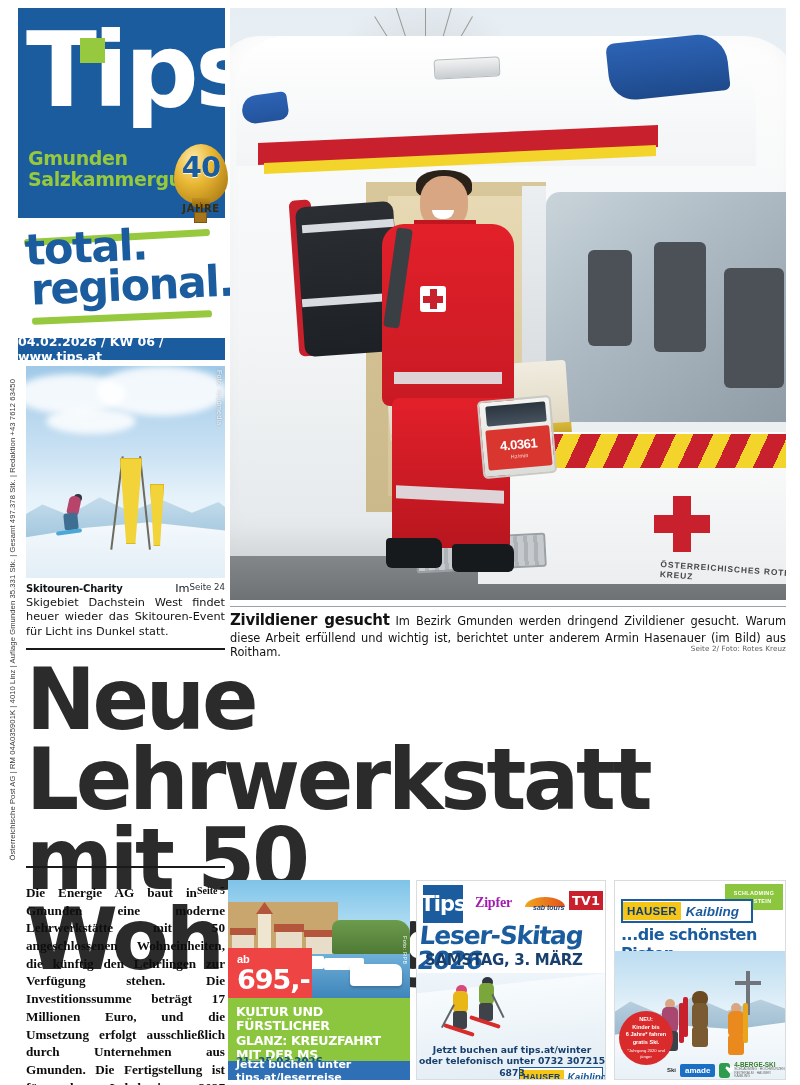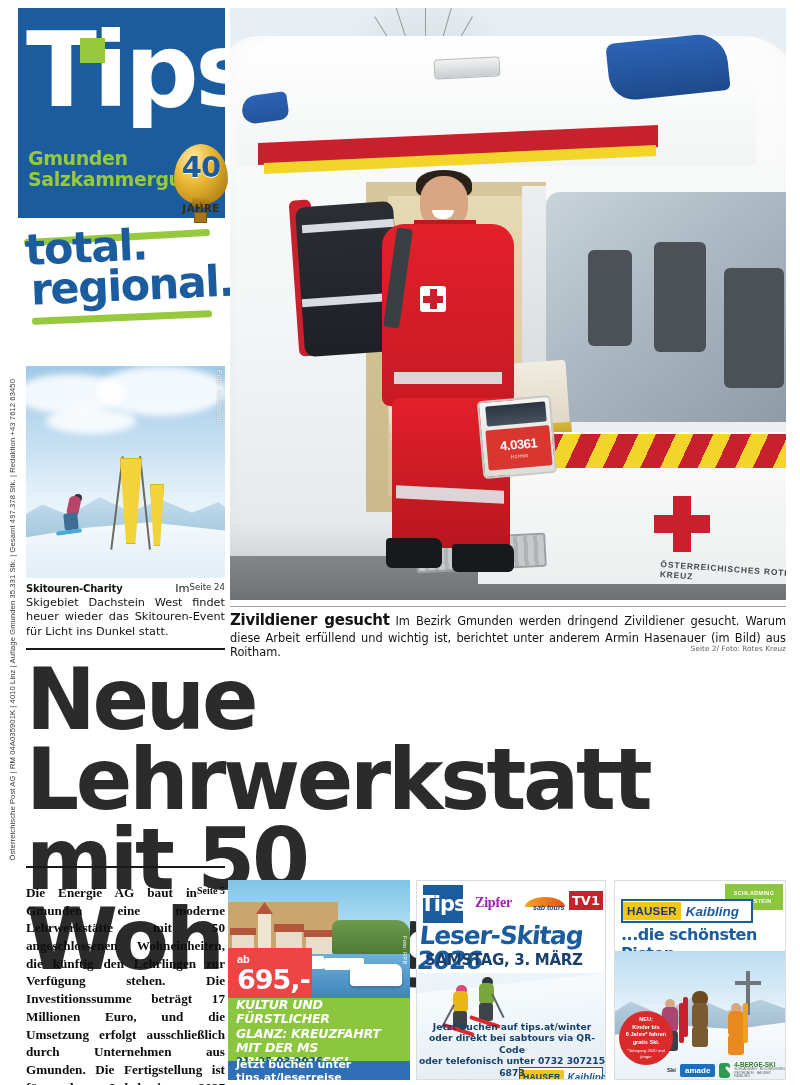--- a/index.html
+++ b/index.html
@@ -512,22 +512,21 @@
     padding-left: 9px;
   }
   .cr-ab { font-size: 11px; color: #ffffff; font-weight: bold; line-height: 1; }
   .cr-price {
     font-size: 27px; color: #ffffff; font-weight: bold;
     line-height: 1; letter-spacing: -1px; margin-top: 1px;
     font-family: "DejaVu Sans", sans-serif;
   }
   .cr-body {
     position: absolute; left: 0; top: 118px; width: 182px; height: 58px;
-    padding: 0 8px 0 8px;
-    font-style: italic;
+    padding: 7px 8px 0 8px;
   }
   .cr-title {
     font-size: 12.6px; font-weight: bold; color: #ffffff;
     line-height: 1.14; letter-spacing: -.3px;
     font-family: "DejaVu Sans", sans-serif;
   }
   .cr-dates {
     position: absolute; left: 8px; top: 176px;
     font-size: 10.2px; font-weight: bold; color: #16507e;
     font-family: "DejaVu Sans", sans-serif;
@@ -767,20 +766,21 @@
 
   <div class="slogan">
     <div class="slogan-line sl1"></div>
     <div class="slogan-line sl2"></div>
     <div class="slogan-txt">
       <span>total.</span>
       <span class="l2">regional.</span>
     </div>
   </div>
 
+  <div class="datebar">04.02.2026 / KW 06 / www.tips.at</div>
 
   <div class="ski-teaser">
     <div class="ski-sky"></div>
     <div class="ski-cloud sc1"></div>
     <div class="ski-cloud sc2"></div>
     <div class="ski-cloud sc3"></div>
     <div class="ski-mtn"></div>
     <div class="ski-snow"></div>
     <div class="ski-pole sp1"></div>
     <div class="ski-pole sp2"></div>
@@ -945,21 +945,20 @@
         <div class="sk-pole" style="left:24px;top:14px;transform:rotate(-26deg)"></div>
       </div>
       <div class="sk-hauser">
         <span class="h1">HAUSER</span>
         <span class="h2">Kaibling</span>
       </div>
 
     </div>
     <div class="sk-cta">
       <div>Jetzt buchen auf tips.at/winter</div>
-      <div>oder direkt bei sabtours via QR-Code</div>
       <div>oder telefonisch unter 0732 307215 6873</div>
     </div>
   </div>
 
   <div class="ad-hauser">
     <div class="hk-top">
       <div class="hk-schlad">
         <span>SCHLADMING</span>
         <span>DACHSTEIN</span>
       </div>

